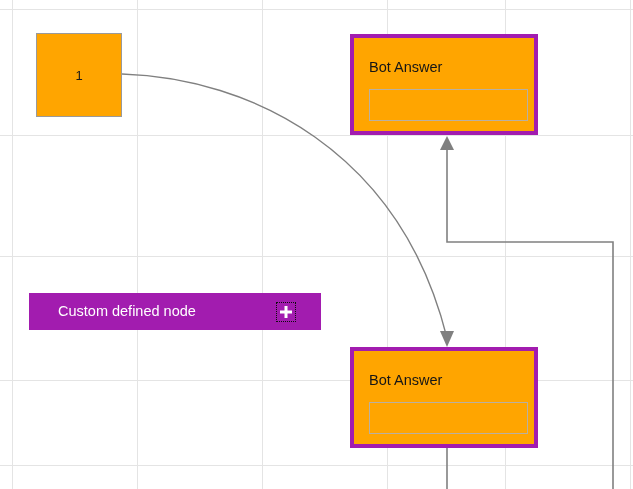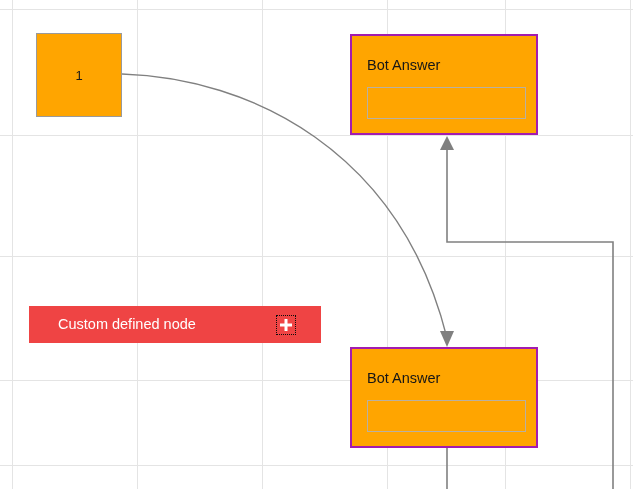--- a/index.html
+++ b/index.html
@@ -63,21 +63,21 @@
   .node-start-label {
     font-size: 13px;
     color: #1a1a1a;
     line-height: 1;
   }
 
   .node-bot {
     width: 188px;
     height: 101px;
     background: #ffa500;
-    border: 2px solid #a21caf;
+    border: 4px solid #a21caf;
     padding: 0;
   }
   .node-bot-top  { left: 350px; top: 34px; }
   .node-bot-bot  { left: 350px; top: 347px; }
 
   .node-bot-title {
     position: absolute;
     left: 15px;
     top: 22px;
     font-size: 14.5px;
@@ -96,26 +96,25 @@
     background: transparent;
   }
 
   
   .palette-item {
     position: absolute;
     left: 29px;
     top: 293px;
     width: 292px;
     height: 37px;
-    background: #ef4444;
+    background: #a21caf;
     display: flex;
     align-items: center;
     box-sizing: border-box;
     padding: 0 12px 0 29px;
-    margin-top: 13px;
   }
   .palette-label {
     font-size: 14.5px;
     color: #ffffff;
     line-height: 1;
     white-space: nowrap;
     flex: 1 1 auto;
   }
   .palette-add {
     position: relative;

